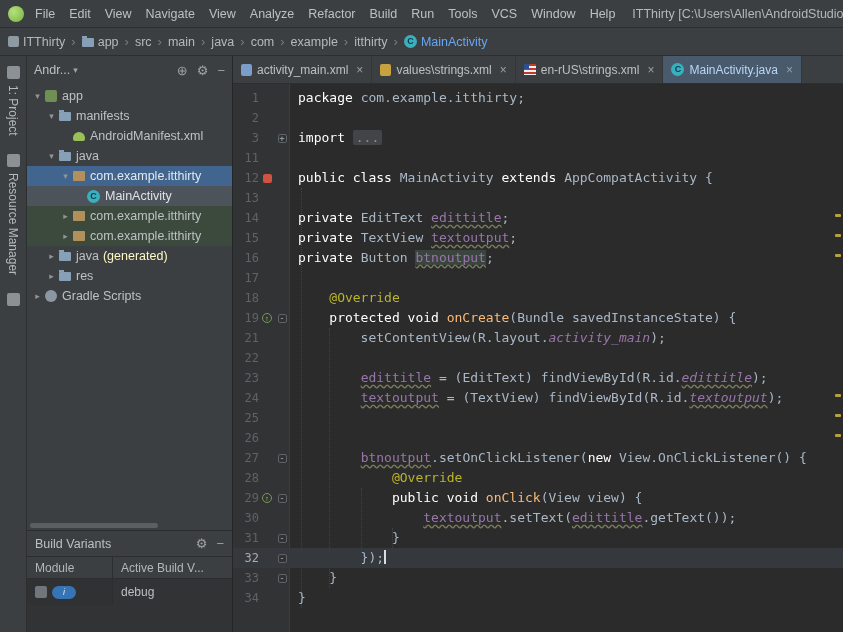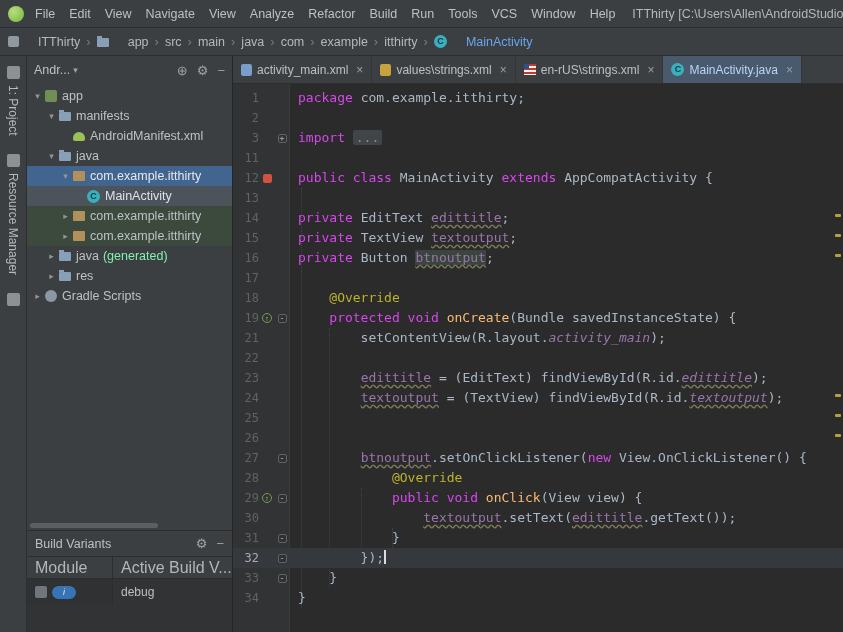--- a/index.html
+++ b/index.html
@@ -9,21 +9,21 @@
     box-sizing:border-box;border-bottom:1px solid #2c2e30;font-size:12.5px;}
   .logo{width:16px;height:16px;border-radius:50%;flex:0 0 16px;
     background:radial-gradient(circle at 35% 35%,#b6e07e,#76b33e);margin-right:4px;}
   .menu-items{display:flex;}
   .menu-item{padding:0 7px;line-height:28px;}
   .win-title{margin-left:auto;white-space:nowrap;overflow:hidden;color:#b3b8bc;padding-left:10px;}
   
   .navbar{height:28px;background:#3c3f41;border-bottom:1px solid #2c2e30;display:flex;
     align-items:center;padding:0 8px;box-sizing:border-box;font-size:12.5px;color:#b4b9bd;}
   .crumbs{display:flex;align-items:center;}
-  .crumb{display:inline-flex;align-items:center;gap:19px;}
+  .crumb{display:inline-flex;align-items:center;gap:4px;}
   .crumb-sep{color:#787d80;margin:0 6px;font-size:13px;}
   .crumb-hl{color:#67a6f2;}
   .project-icon{width:11px;height:11px;background:#8f99a2;border-radius:2px;display:inline-block;}
   .folder-icon{width:12px;height:9px;background:#87a0b8;border-radius:1px;position:relative;display:inline-block;margin-top:2px;}
   .folder-icon::before{content:'';position:absolute;top:-2px;left:0;width:5px;height:2px;background:#87a0b8;}
   .class-icon{width:13px;height:13px;border-radius:50%;background:#3ab0bf;color:#0e3940;
     font-size:9px;font-weight:bold;line-height:13px;text-align:center;display:inline-block;}
   
   .main{display:flex;height:576px;}
   .stripe{width:27px;background:#3c3f41;border-right:1px solid #2c2e30;box-sizing:border-box;
@@ -44,31 +44,31 @@
   .arrow{width:13px;flex:0 0 13px;text-align:center;color:#8f9599;font-size:9px;}
   .ticon{margin:0 5px 0 1px;flex:none;display:inline-block;}
   .ticon-app{width:12px;height:12px;border-radius:2px;background:#6f8f55;}
   .ticon-folder{width:12px;height:9px;background:#87a0b8;border-radius:1px;position:relative;}
   .ticon-folder::before{content:'';position:absolute;top:-2px;left:0;width:5px;height:2px;background:#87a0b8;}
   .ticon-package{width:12px;height:10px;background:#b2905c;border-radius:1px;}
   .ticon-android{width:12px;height:9px;background:#9ac157;border-radius:6px 6px 2px 2px;margin-top:1px;}
   .ticon-class{width:13px;height:13px;border-radius:50%;background:#3ab0bf;color:#0e3940;
     font-size:9px;font-weight:bold;line-height:13px;text-align:center;}
   .ticon-gradle{width:12px;height:12px;border-radius:50%;background:#8b98a3;}
-  .tsuffix{color:#86efac;margin-left:4px;}
+  .tsuffix{color:#fef9c3;margin-left:4px;}
   .st-selected{background:#41658e;color:#e3e9ef;}
   .st-open{background:#4c535b;color:#dfe3e7;}
   .st-test{background:#3b4a3d;}
   .hscroll{height:8px;position:relative;flex:none;}
   .thumb{position:absolute;left:3px;top:1px;width:128px;height:5px;border-radius:3px;background:#5c5f61;}
   
   .bvpanel{height:102px;border-top:1px solid #2a2c2e;display:flex;flex-direction:column;flex:none;}
   .bvheader{height:25px;display:flex;align-items:center;padding:0 8px;font-size:12.5px;color:#bcc0c3;flex:none;}
   .bvcols{height:21px;display:flex;align-items:stretch;border-top:1px solid #2b2d2f;border-bottom:1px solid #2b2d2f;
-    font-size:16px;color:#b3b7ba;background:#3c3f41;flex:none;}
+    font-size:12px;color:#b3b7ba;background:#3c3f41;flex:none;}
   .bvc1{width:86px;flex:0 0 86px;box-sizing:border-box;padding-left:8px;display:flex;align-items:center;
     border-right:1px solid #2b2d2f;gap:5px;}
   .bvc2{flex:1;padding-left:8px;display:flex;align-items:center;}
   .bvrow{height:26px;display:flex;background:#313335;font-size:12px;color:#bcc0c3;flex:none;}
   .bvrow .bvc1{background:#2f3133;}
   .modicon{width:12px;height:12px;background:#70767b;border-radius:2px;}
   .modbadge{width:24px;height:13px;border-radius:7px;background:#3774b5;color:#d9e8fa;font-size:9px;
     line-height:13px;text-align:center;font-style:italic;}
   .bvfill{flex:1;background:#313335;}
   
@@ -96,21 +96,21 @@
   .lnum{width:24px;flex:0 0 24px;text-align:right;color:#606366;font-size:12px;}
   .caret-row .lnum{color:#aaacae;}
   .gicon{flex:0 0 16px;display:flex;justify-content:center;align-items:center;}
   .fbox{flex:0 0 14px;display:flex;justify-content:center;align-items:center;}
   .ovr{width:10px;height:10px;border:1px solid #799858;border-radius:50%;color:#799858;
     font-size:8px;line-height:9px;text-align:center;box-sizing:border-box;}
   .clsmark{width:9px;height:9px;background:#ce5340;border-radius:2px;}
   .fbx{width:9px;height:9px;box-sizing:border-box;border:1px solid #5e6366;background:#2f3133;
     color:#a9afb4;font-size:9px;line-height:7px;text-align:center;border-radius:2px;}
   .cl{white-space:pre;padding-left:9px;color:#a9b7c6;}
-  .tk-k{color:#d946ef;}
+  .tk-k{color:#ffffff;}
   .tk-t{color:#a9b7c6;}
   .tk-an{color:#bbb529;}
   .tk-m{color:#fdba74;}
   .tk-f{color:#9876aa;text-decoration:underline wavy #7c7c5a;text-underline-offset:2px;}
   .tk-fh{color:#9876aa;text-decoration:underline wavy #7c7c5a;text-underline-offset:2px;background:#3c4440;}
   .tk-it{color:#9876aa;font-style:italic;}
   .tk-itw{color:#9876aa;font-style:italic;text-decoration:underline wavy #7c7c5a;text-underline-offset:2px;}
   .tk-fd{color:#8a8f94;background:#424548;border-radius:2px;padding:0 3px;}
   .caret{display:inline-block;width:2px;height:14px;background:#dcdcdc;vertical-align:-2px;}
   .estripe{position:absolute;right:0;top:0;bottom:0;width:10px;}

